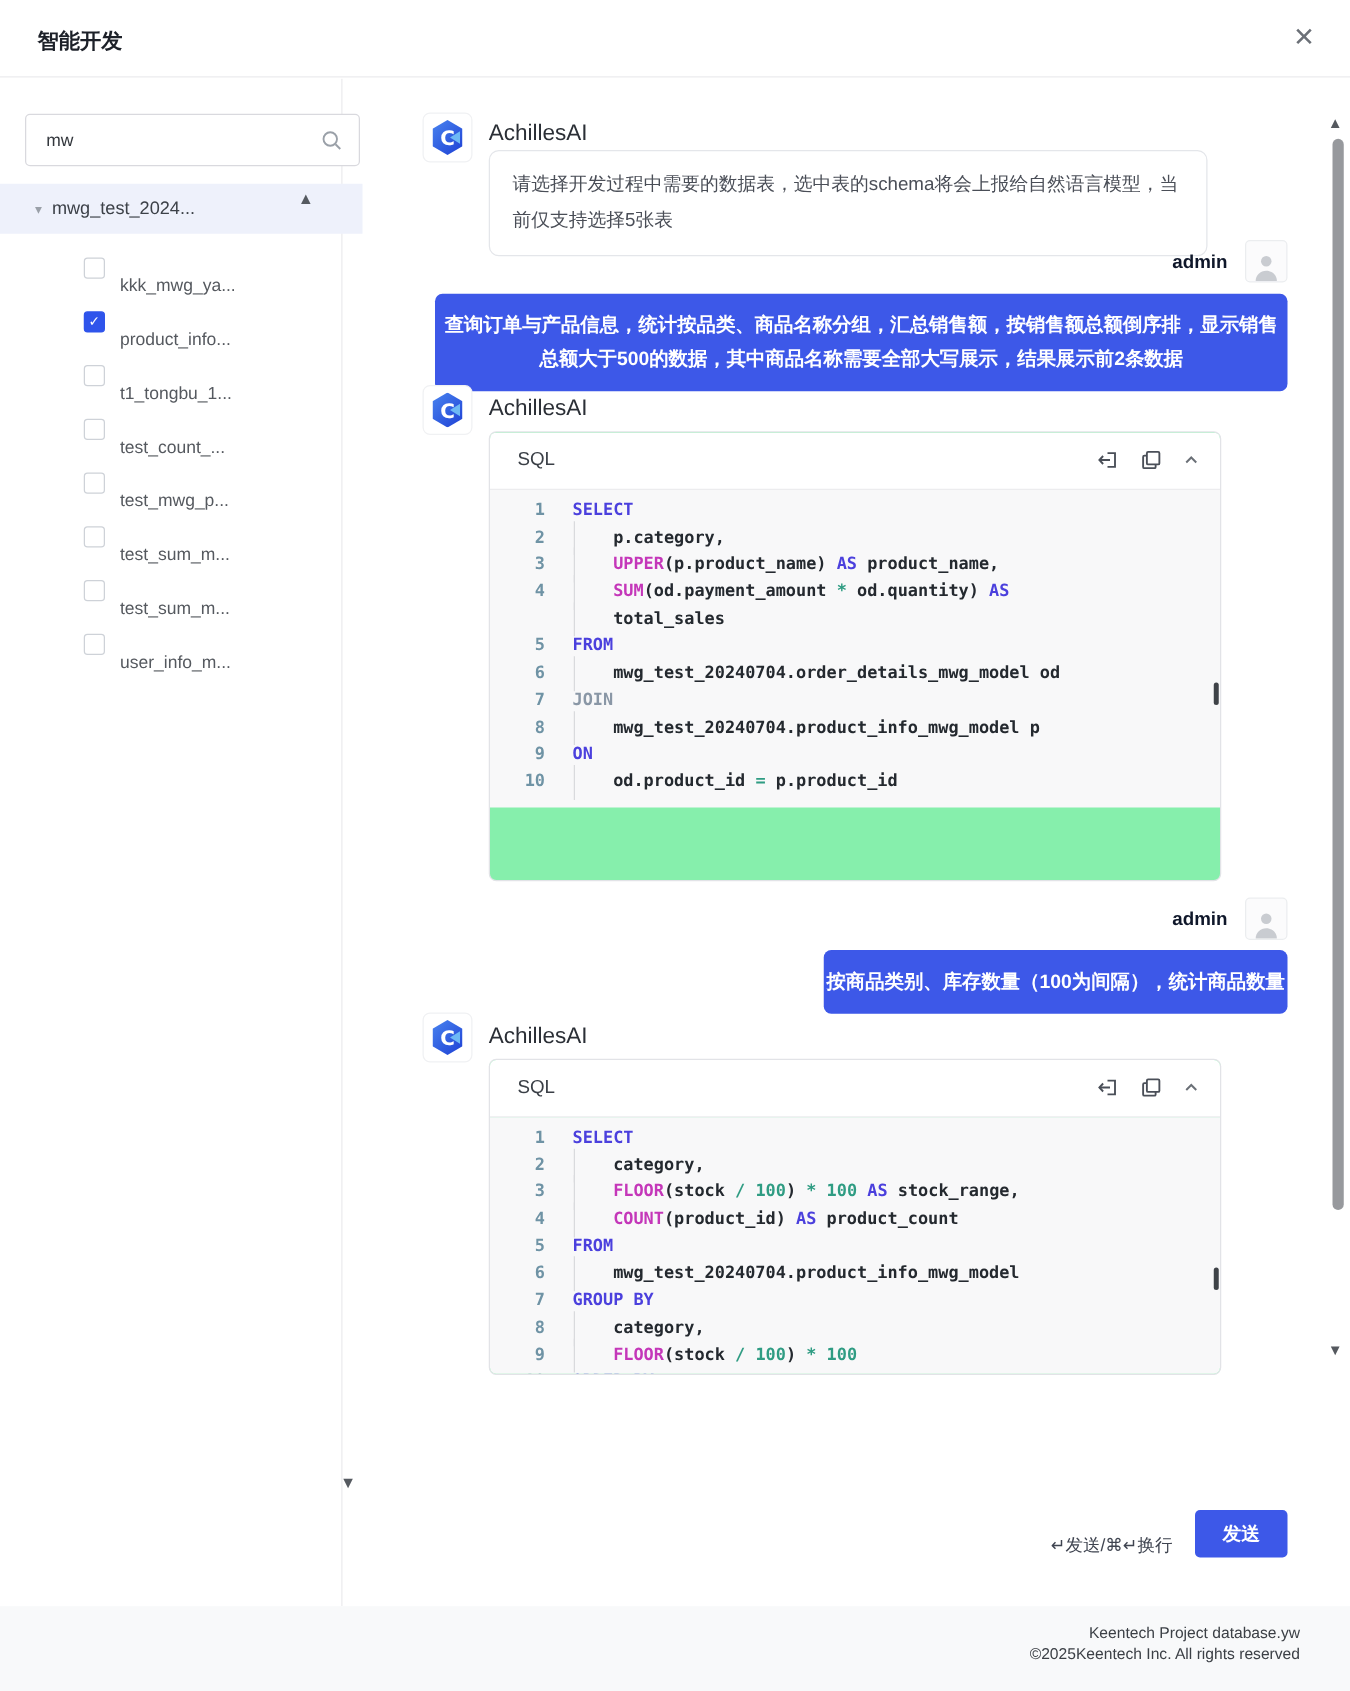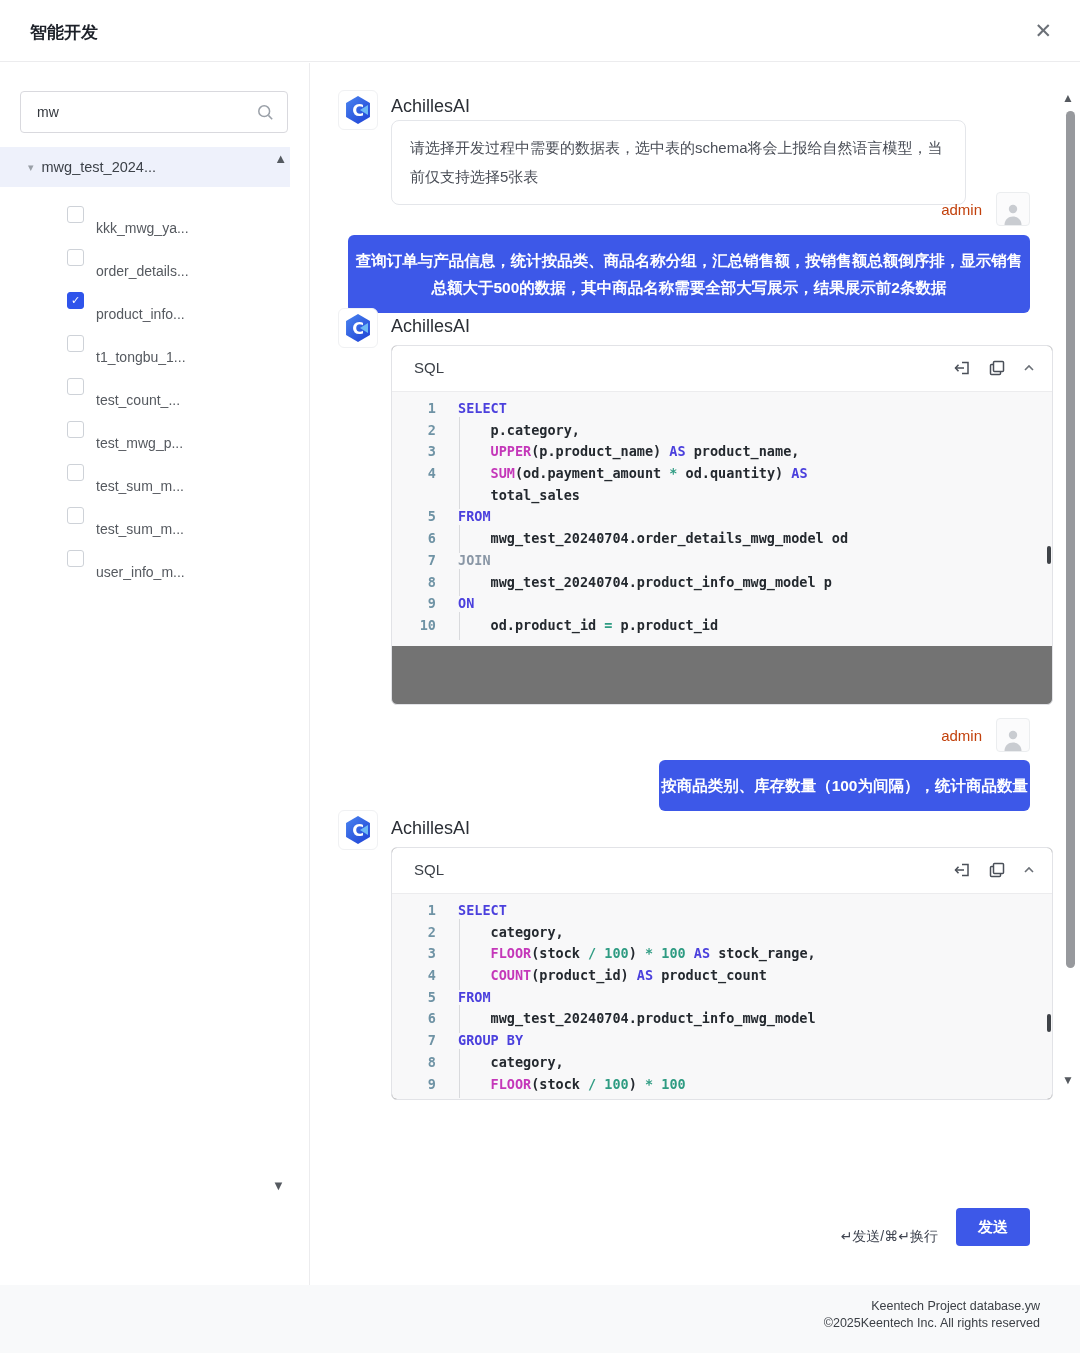--- a/index.html
+++ b/index.html
@@ -8,21 +8,21 @@
     font-family:"Liberation Sans","DejaVu Sans",sans-serif;
     background:#ffffff; color:#333; position:relative; overflow:hidden;
   }
   
   .hdr { position:absolute; top:0; left:0; width:1080px; height:62px;
          border-bottom:1px solid #ececee; background:#fff; }
   .hdr-title { position:absolute; left:30px; top:21px; font-size:17px; color:#1d2129; font-weight:600; }
   .hdr-close { position:absolute; right:28px; top:18px; font-size:21px; color:#6b7077;
                cursor:pointer; line-height:26px; background:none; border:none; font-family:inherit; }
   
-  .sidebar { position:absolute; top:63px; left:0; width:310px; height:1222px;
+  .sidebar { position:absolute; top:63px; left:0; width:274px; height:1222px;
              border-right:1px solid #ececee; background:#fff; }
   .search-box { position:absolute; top:28px; left:20px; width:268px; height:42px;
                 border:1px solid #d9d9de; border-radius:4px; background:#fff; }
   .search-box input { position:absolute; left:16px; top:0; width:210px; height:40px; border:none;
                 outline:none; font-size:14px; color:#33373d; font-family:inherit; background:transparent; }
   .search-ic { position:absolute; right:13px; top:12px; }
   .tree-root { position:absolute; top:84px; left:0; width:290px; height:40px;
                background:#eef1fb; display:flex; align-items:center; cursor:pointer; }
   .tree-caret { margin-left:28px; font-size:11px; color:#9aa0a8; }
   .tree-root-label { margin-left:8px; font-size:14.5px; color:#3c4148; }
@@ -44,28 +44,28 @@
              clip-path:polygon(50% 0,96% 25%,96% 75%,50% 100%,4% 75%,4% 25%);
              display:flex; align-items:center; justify-content:center; }
   .hexlogo .letter { color:#fff; font-weight:bold; font-size:16px; font-family:"DejaVu Sans",sans-serif; }
   .hexlogo .tri { position:absolute; right:3px; top:9px; width:0; height:0;
                   border-top:5px solid transparent; border-bottom:5px solid transparent;
                   border-right:8px solid #6db9f5; }
   .ai-name { position:absolute; font-size:18px; color:#2b2f36; }
   .ai-bubble { position:absolute; left:80px; width:575px; border:1px solid #e4e6ea; border-radius:8px;
                padding:13px 18px; font-size:15px; color:#4a4e57; line-height:1.9; background:#fff; }
   .admin-row { position:absolute; right:50px; display:flex; align-items:center; }
-  .admin-name { font-size:15px; color:#c2410c; margin-right:14px; }
+  .admin-name { font-size:15px; color:#0f172a; margin-right:14px;font-weight:bold; }
   .admin-avatar { width:34px; height:34px; border:1px solid #ebedef; border-radius:4px; background:#fbfbfc;
                   display:flex; align-items:flex-end; justify-content:center; overflow:hidden; }
   .user-bubble { position:absolute; right:50px; border-radius:6px; padding:12px 2px;
                  color:#fff; font-size:15.5px; font-weight:600; line-height:1.75;text-align:center; }
   
-  .sql-card { position:absolute; left:80px; width:662px; border:1px solid #e2e3e7; border-radius:6px;
-              background:#737373; overflow:hidden; }
+  .sql-card { position:absolute; left:80px; width:586px; border:1px solid #e2e3e7; border-radius:6px;
+              background:#86efac; overflow:hidden; }
   .sql-hd { height:46px; position:relative; border-bottom:1px solid #ececee; background:#fff; }
   .sql-label { position:absolute; left:22px; top:13px; font-size:15px; color:#3a3f46; }
   .sql-tools { position:absolute; right:16px; top:13px; display:flex; gap:16px; align-items:center; }
   .sql-tools svg { cursor:pointer; }
   .code-wrap { position:relative; background:#f8f8f9; overflow:hidden; padding-top:6px; }
   .cl { height:21.7px; line-height:21.7px; display:flex; white-space:pre;
         font-family:"DejaVu Sans Mono","Liberation Mono",monospace; font-size:13.5px; font-weight:600; }
   .ln { width:44px; text-align:right; color:#6f93a5; flex:0 0 44px; font-weight:600; }
   .cd { margin-left:22px; position:relative; color:#24292f; }
   .cl.g .cd::before { content:''; position:absolute; left:1px; top:-3px; bottom:-3px; width:1px; background:#d9dadd; }
@@ -115,24 +115,20 @@
     <span class="tree-caret">▾</span>
     <span class="tree-root-label">mwg_test_2024...</span>
   </div>
   <span class="tree-up">▲</span>
   <div class="tree-items" id="tree-items">
       <div class="tree-item">
         <span class="cb"></span>
         <span class="cb-label">kkk_mwg_ya...</span>
       </div>
       <div class="tree-item">
-        <span class="cb"></span>
-        <span class="cb-label">order_details...</span>
-      </div>
-      <div class="tree-item">
         <span class="cb on">✓</span>
         <span class="cb-label">product_info...</span>
       </div>
       <div class="tree-item">
         <span class="cb"></span>
         <span class="cb-label">t1_tongbu_1...</span>
       </div>
       <div class="tree-item">
         <span class="cb"></span>
         <span class="cb-label">test_count_...</span>

